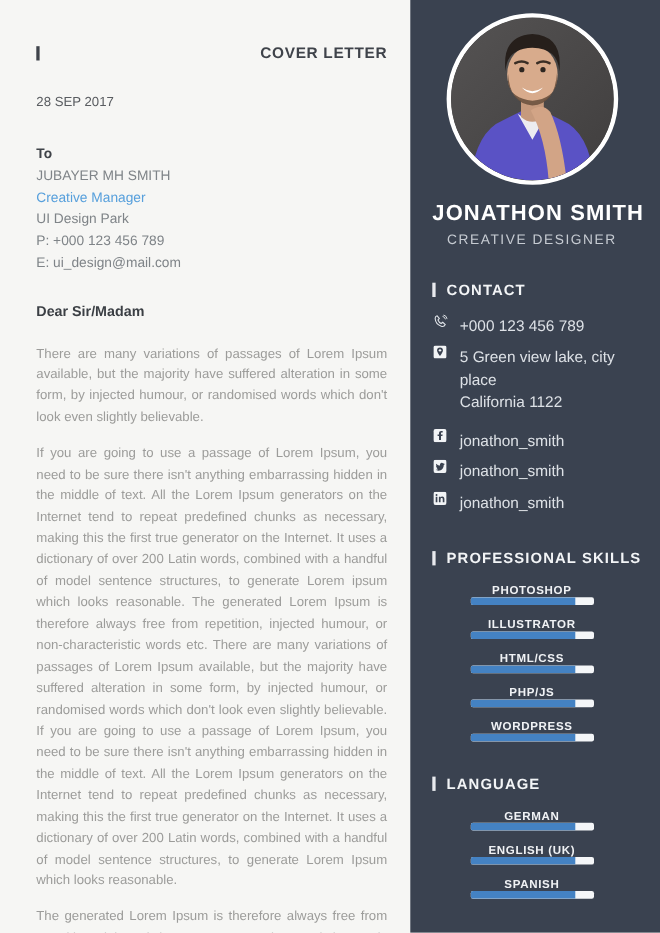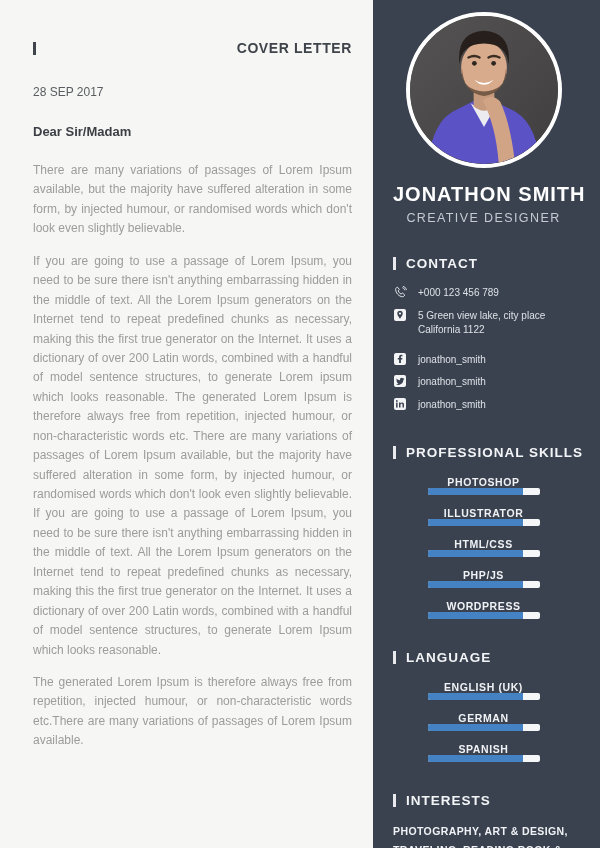--- a/index.html
+++ b/index.html
@@ -63,21 +63,21 @@
   }
   .sbar { width:3px; height:13px; background:#e8eaee; display:inline-block; flex:none; }
   .sec-contact   { margin-top:31px; }
   .sec-skills    { margin-top:33px; }
   .sec-language  { margin-top:31px; }
   .sec-interests { margin-top:31px; }
 
   .c-list { margin-top:15px; }
   .c-row {
     display:flex; align-items:flex-start; gap:11px;
-    font-size:10px; color:#dde1e6; margin-bottom:8px; line-height:1.45;
+    font-size:14px; color:#dde1e6; margin-bottom:8px; line-height:1.45;
   }
   .c-row.gap-after { margin-bottom:15px; }
   .c-icon { width:14px; flex:none; display:flex; justify-content:center; margin-top:0; }
   .c-icon svg { display:block; }
   .c-text.link { cursor:pointer; }
 
   .rows { margin-top:16px; }
   .skill-row { display:flex; align-items:center; margin-bottom:12px;flex-direction:column; }
   .skill-label {
     flex:1; font-size:10.5px; font-weight:bold; letter-spacing:.6px;
@@ -99,20 +99,28 @@
 
 <div class="left">
 
   <div class="doc-title">
     <span class="tbar"></span>
     <span>COVER LETTER</span>
   </div>
 
   <div class="date">28 SEP 2017</div>
 
+  <div class="to-block">
+    <div class="to-label">To</div>
+    <div>JUBAYER MH SMITH</div>
+    <div class="role-link">Creative Manager</div>
+    <div>UI Design Park</div>
+    <div>P: +000 123 456 789</div>
+    <div>E: ui_design@mail.com</div>
+  </div>
 
   <div class="salutation">Dear Sir/Madam</div>
 
   <p class="para first">There are many variations of passages of Lorem Ipsum available, but the majority have suffered alteration in some form, by injected humour, or randomised words which don't look even slightly believable.</p>
   <p class="para">If you are going to use a passage of Lorem Ipsum, you need to be sure there isn't anything embarrassing hidden in the middle of text. All the Lorem Ipsum generators on the Internet tend to repeat predefined chunks as necessary, making this the first true generator on the Internet. It uses a dictionary of over 200 Latin words, combined with a handful of model sentence structures, to generate Lorem ipsum which looks reasonable. The generated Lorem Ipsum is therefore always free from repetition, injected humour, or non-characteristic words etc. There are many variations of passages of Lorem Ipsum available, but the majority have suffered alteration in some form, by injected humour, or randomised words which don't look even slightly believable. If you are going to use a passage of Lorem Ipsum, you need to be sure there isn't anything embarrassing hidden in the middle of text. All the Lorem Ipsum generators on the Internet tend to repeat predefined chunks as necessary, making this the first true generator on the Internet. It uses a dictionary of over 200 Latin words, combined with a handful of model sentence structures, to generate Lorem Ipsum which looks reasonable.</p>
   <p class="para">The generated Lorem Ipsum is therefore always free from repetition, injected humour, or non-characteristic words etc.There are many variations of passages of Lorem Ipsum available.</p>
 
 </div>
 
 <div class="sidebar">
@@ -253,32 +261,32 @@
         </span>
     </div>
   </div>
 
   <div class="section-head sec-language">
     <span class="sbar"></span>
     <span>LANGUAGE</span>
   </div>
   <div class="rows">
     <div class="skill-row">
+      <span class="skill-label">GERMAN</span>
+      <span class="bar-track">
+          <span class="bar-fill" style="display: block; width: 85%;"></span>
+        </span>
+    </div>
+    <div class="skill-row">
       <span class="skill-label">ENGLISH (UK)</span>
       <span class="bar-track">
           <span class="bar-fill" style="display: block; width: 85%;"></span>
         </span>
     </div>
     <div class="skill-row">
-      <span class="skill-label">GERMAN</span>
-      <span class="bar-track">
-          <span class="bar-fill" style="display: block; width: 85%;"></span>
-        </span>
-    </div>
-    <div class="skill-row">
       <span class="skill-label">SPANISH</span>
       <span class="bar-track">
           <span class="bar-fill" style="display: block; width: 85%;"></span>
         </span>
     </div>
   </div>
 
   <div class="section-head sec-interests">
     <span class="sbar"></span>
     <span>INTERESTS</span>

